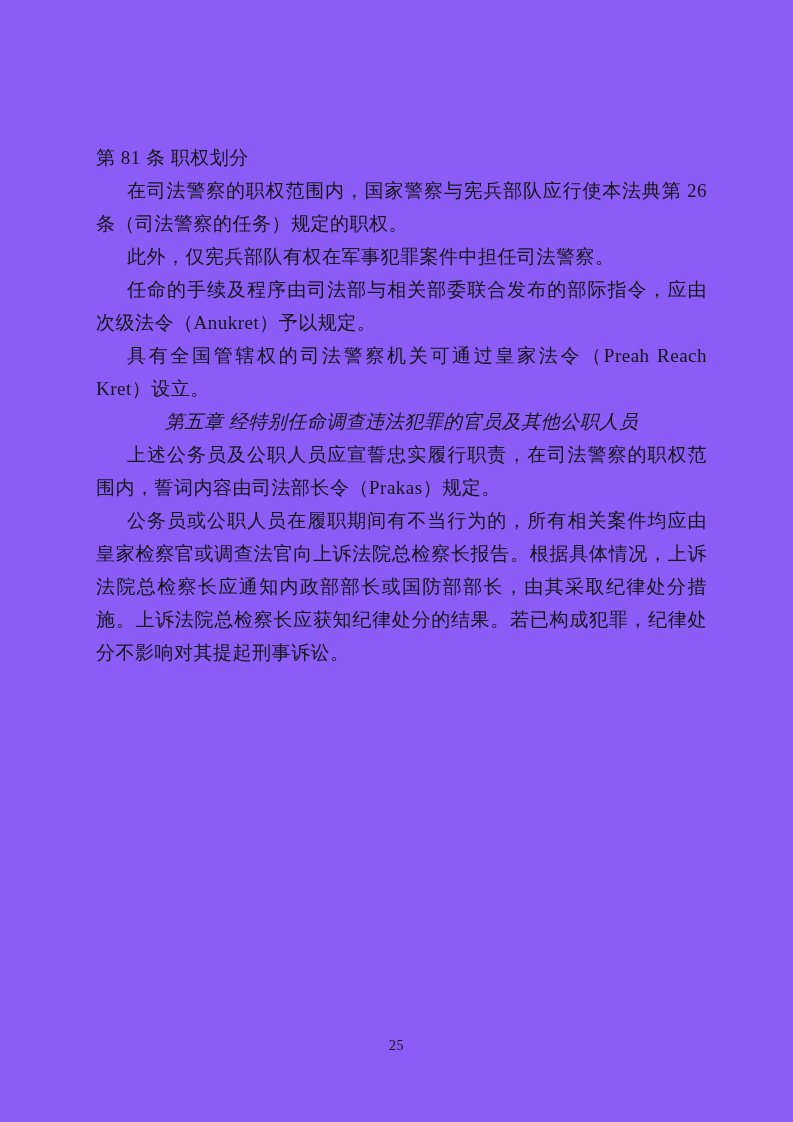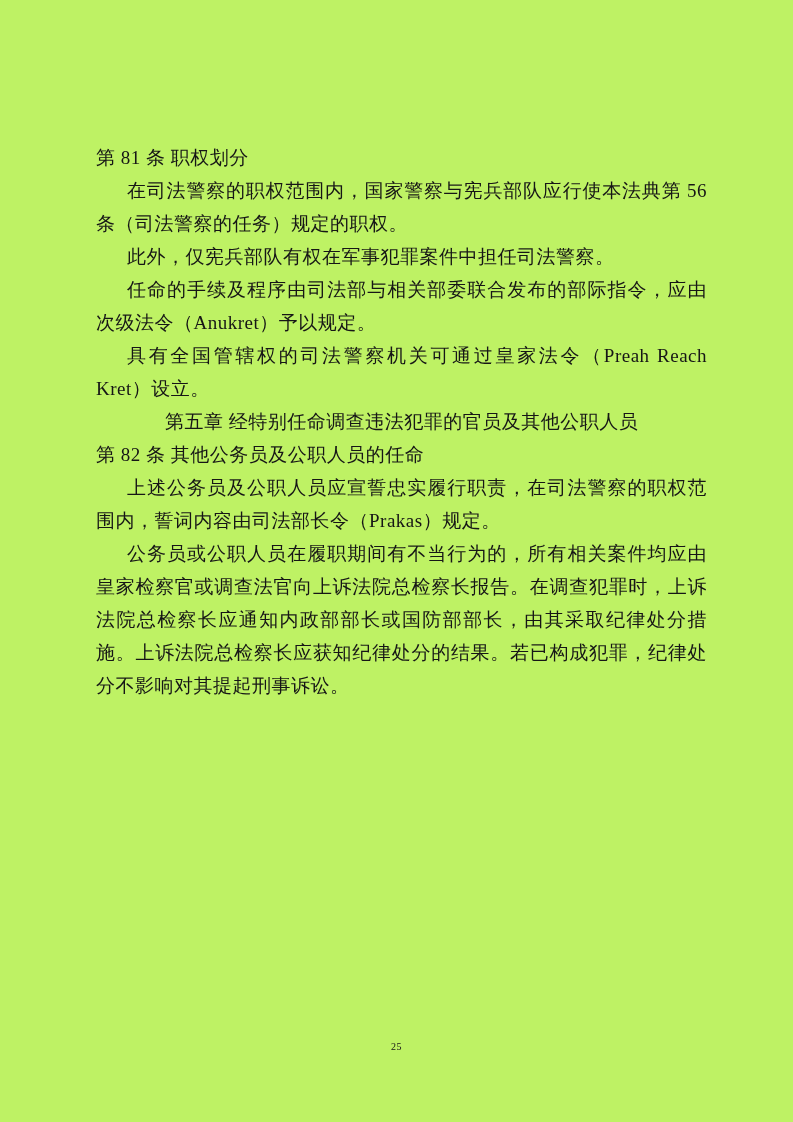--- a/index.html
+++ b/index.html
@@ -4,21 +4,21 @@
 <style>
   html, body {
     margin: 0;
     padding: 0;
     background: #ffffff;
   }
   .page {
     position: relative;
     width: 793px;
     height: 1122px;
-    background: #bef264;
+    background: #8b5cf6;
     color: #161616;
     font-family: "Liberation Serif", "DejaVu Serif", serif;
     overflow: hidden;
   }
   .content {
     position: absolute;
     left: 96px;
     top: 141px;
     width: 611px;
   }
@@ -40,57 +40,57 @@
     letter-spacing: 0.5px;
   }
   .chapter-heading {
     font-size: 21px;
     font-weight: bold;
     text-align: center;
     line-height: 33px;
     margin-top: 32px;
     margin-bottom: 43px;
     letter-spacing: 0.5px;
+    font-style: italic;
   }
   .page-footer {
     position: absolute;
     left: 0;
     right: 0;
     top: 1036px;
     text-align: center;
   }
   .page-number {
-    font-size: 10px;
+    font-size: 14px;
     letter-spacing: 0.5px;
   }
 </style>
 </head>
 <body>
 
 <div class="page">
   <main class="content">
 
     <h2 class="article-heading">第 81 条 职权划分</h2>
 
-    <p class="body-para">在司法警察的职权范围内，国家警察与宪兵部队应行使本法典第 56 条（司法警察的任务）规定的职权。</p>
+    <p class="body-para">在司法警察的职权范围内，国家警察与宪兵部队应行使本法典第 26 条（司法警察的任务）规定的职权。</p>
 
     <p class="body-para">此外，仅宪兵部队有权在军事犯罪案件中担任司法警察。</p>
 
     <p class="body-para">任命的手续及程序由司法部与相关部委联合发布的部际指令，应由次级法令（Anukret）予以规定。</p>
 
     <p class="body-para">具有全国管辖权的司法警察机关可通过皇家法令（Preah Reach Kret）设立。</p>
 
     <h1 class="chapter-heading">第五章 经特别任命调查违法犯罪的官员及其他公职人员</h1>
 
-    <h2 class="article-heading">第 82 条 其他公务员及公职人员的任命</h2>
 
 
     <p class="body-para">上述公务员及公职人员应宣誓忠实履行职责，在司法警察的职权范围内，誓词内容由司法部长令（Prakas）规定。</p>
 
 
-    <p class="body-para">公务员或公职人员在履职期间有不当行为的，所有相关案件均应由皇家检察官或调查法官向上诉法院总检察长报告。在调查犯罪时，上诉法院总检察长应通知内政部部长或国防部部长，由其采取纪律处分措施。上诉法院总检察长应获知纪律处分的结果。若已构成犯罪，纪律处分不影响对其提起刑事诉讼。</p>
+    <p class="body-para">公务员或公职人员在履职期间有不当行为的，所有相关案件均应由皇家检察官或调查法官向上诉法院总检察长报告。根据具体情况，上诉法院总检察长应通知内政部部长或国防部部长，由其采取纪律处分措施。上诉法院总检察长应获知纪律处分的结果。若已构成犯罪，纪律处分不影响对其提起刑事诉讼。</p>
 
   </main>
 
   <footer class="page-footer">
     <span class="page-number">25</span>
   </footer>
 </div>
 
 </body></html>

